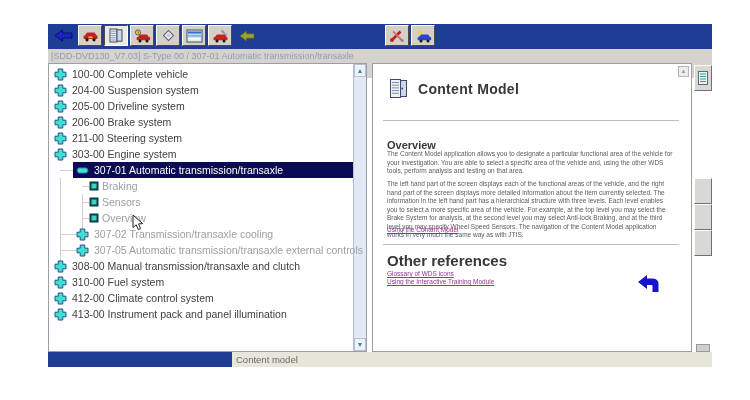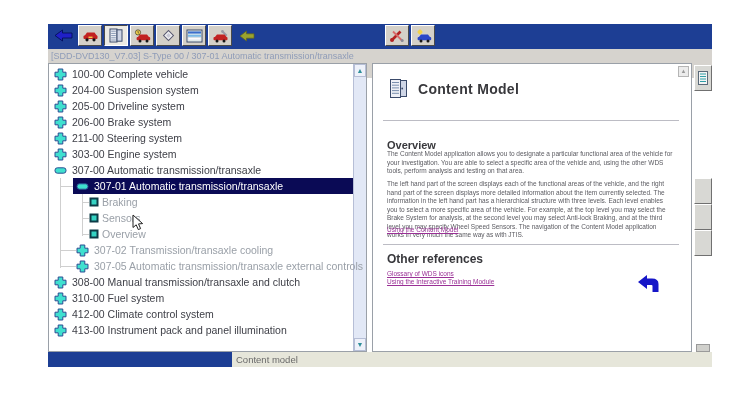--- a/index.html
+++ b/index.html
@@ -52,21 +52,21 @@
   .sa-down{bottom:0;}
 
   
   .cm-header{position:absolute;left:16px;top:14px;display:flex;align-items:center;gap:9px;}
   .cm-title{font-size:14px;font-weight:bold;color:#38383c;letter-spacing:.3px;}
   .rule{position:absolute;left:10px;right:12px;border-top:1px solid #bcbcc4;}
   .rule1{top:56px;}
   .rule2{top:180px;}
   .cm-h2{position:absolute;left:14px;font-size:11px;font-weight:bold;color:#38383c;}
   .cm-overview{top:68px;margin-top:7px;}
-  .cm-otherrefs{top:188px;font-size:12px;}
+  .cm-otherrefs{top:188px;font-size:15px;}
   .cm-p{position:absolute;left:14px;right:16px;font-size:6.5px;line-height:1.32;color:#5a5a60;}
   .cm-p1{top:86px;}
   .cm-p2{top:116px;}
   .cm-link{position:absolute;left:14px;font-size:6.5px;color:#9a3096;text-decoration:underline;cursor:pointer;}
   .cm-link1{top:162px;}
   .cm-link2{top:206px;}
   .cm-link3{top:214px;}
   .return-btn{position:absolute;top:210px;right:30px;background:none;border:none;padding:0;cursor:pointer;}
   .content-scroll-up{position:absolute;top:2px;right:2px;width:11px;height:11px;background:#ececec;
     border:1px solid #b5b5b5;box-sizing:border-box;font-size:6px;line-height:9px;text-align:center;color:#9a9a9a;padding:0;}
@@ -213,26 +213,20 @@
         <svg class="ico" width="13" height="13" viewBox="0 0 13 13">
             <path d="M4.2 1h4.6v3.2H12v4.6H8.8V12H4.2V8.8H1V4.2h3.2z" fill="#3fe0cf" stroke="#2b4d93"></path>
           </svg>
         <span class="tlabel">211-00 Steering system</span>
       </div>
       <div class="tree-row lvl0">
         <svg class="ico" width="13" height="13" viewBox="0 0 13 13">
             <path d="M4.2 1h4.6v3.2H12v4.6H8.8V12H4.2V8.8H1V4.2h3.2z" fill="#3fe0cf" stroke="#2b4d93"></path>
           </svg>
         <span class="tlabel">303-00 Engine system</span>
-      </div>
-      <div class="tree-row lvl0">
-        <svg class="ico" width="13" height="13" viewBox="0 0 13 13">
-            <rect x="1" y="3.8" width="11" height="5.4" rx="2.4" fill="#3fe0cf" stroke="#2b4d93"></rect>
-          </svg>
-        <span class="tlabel">307-00 Automatic transmission/transaxle</span>
       </div>
       <div class="tree-row lvl1 selected">
         <div class="hl"></div>
         <svg class="ico" width="13" height="13" viewBox="0 0 13 13">
             <rect x="1" y="3.8" width="11" height="5.4" rx="2.4" fill="#3fe0cf" stroke="#2b4d93"></rect>
           </svg>
         <span class="tlabel">307-01 Automatic transmission/transaxle</span>
       </div>
       <div class="tree-row lvl2 dim">
         <svg class="ico" width="10" height="10" viewBox="0 0 10 10">

